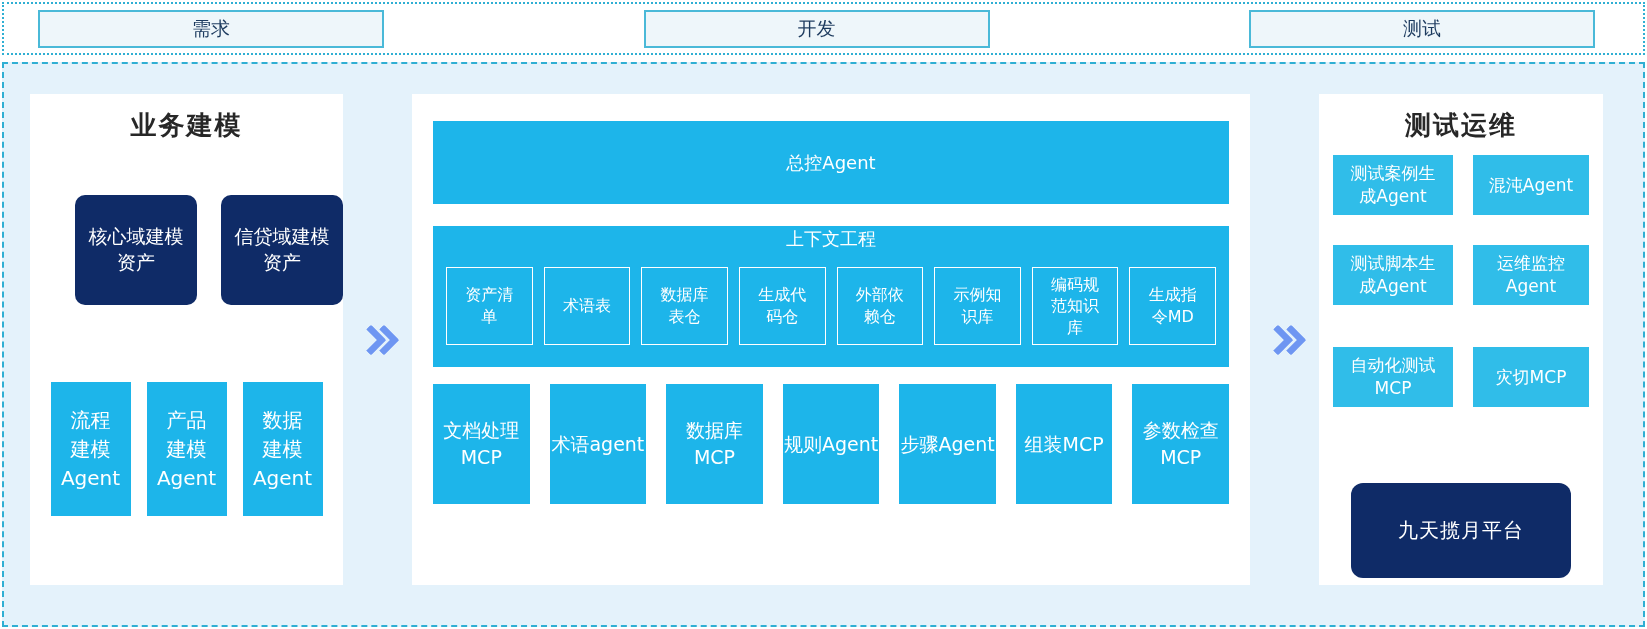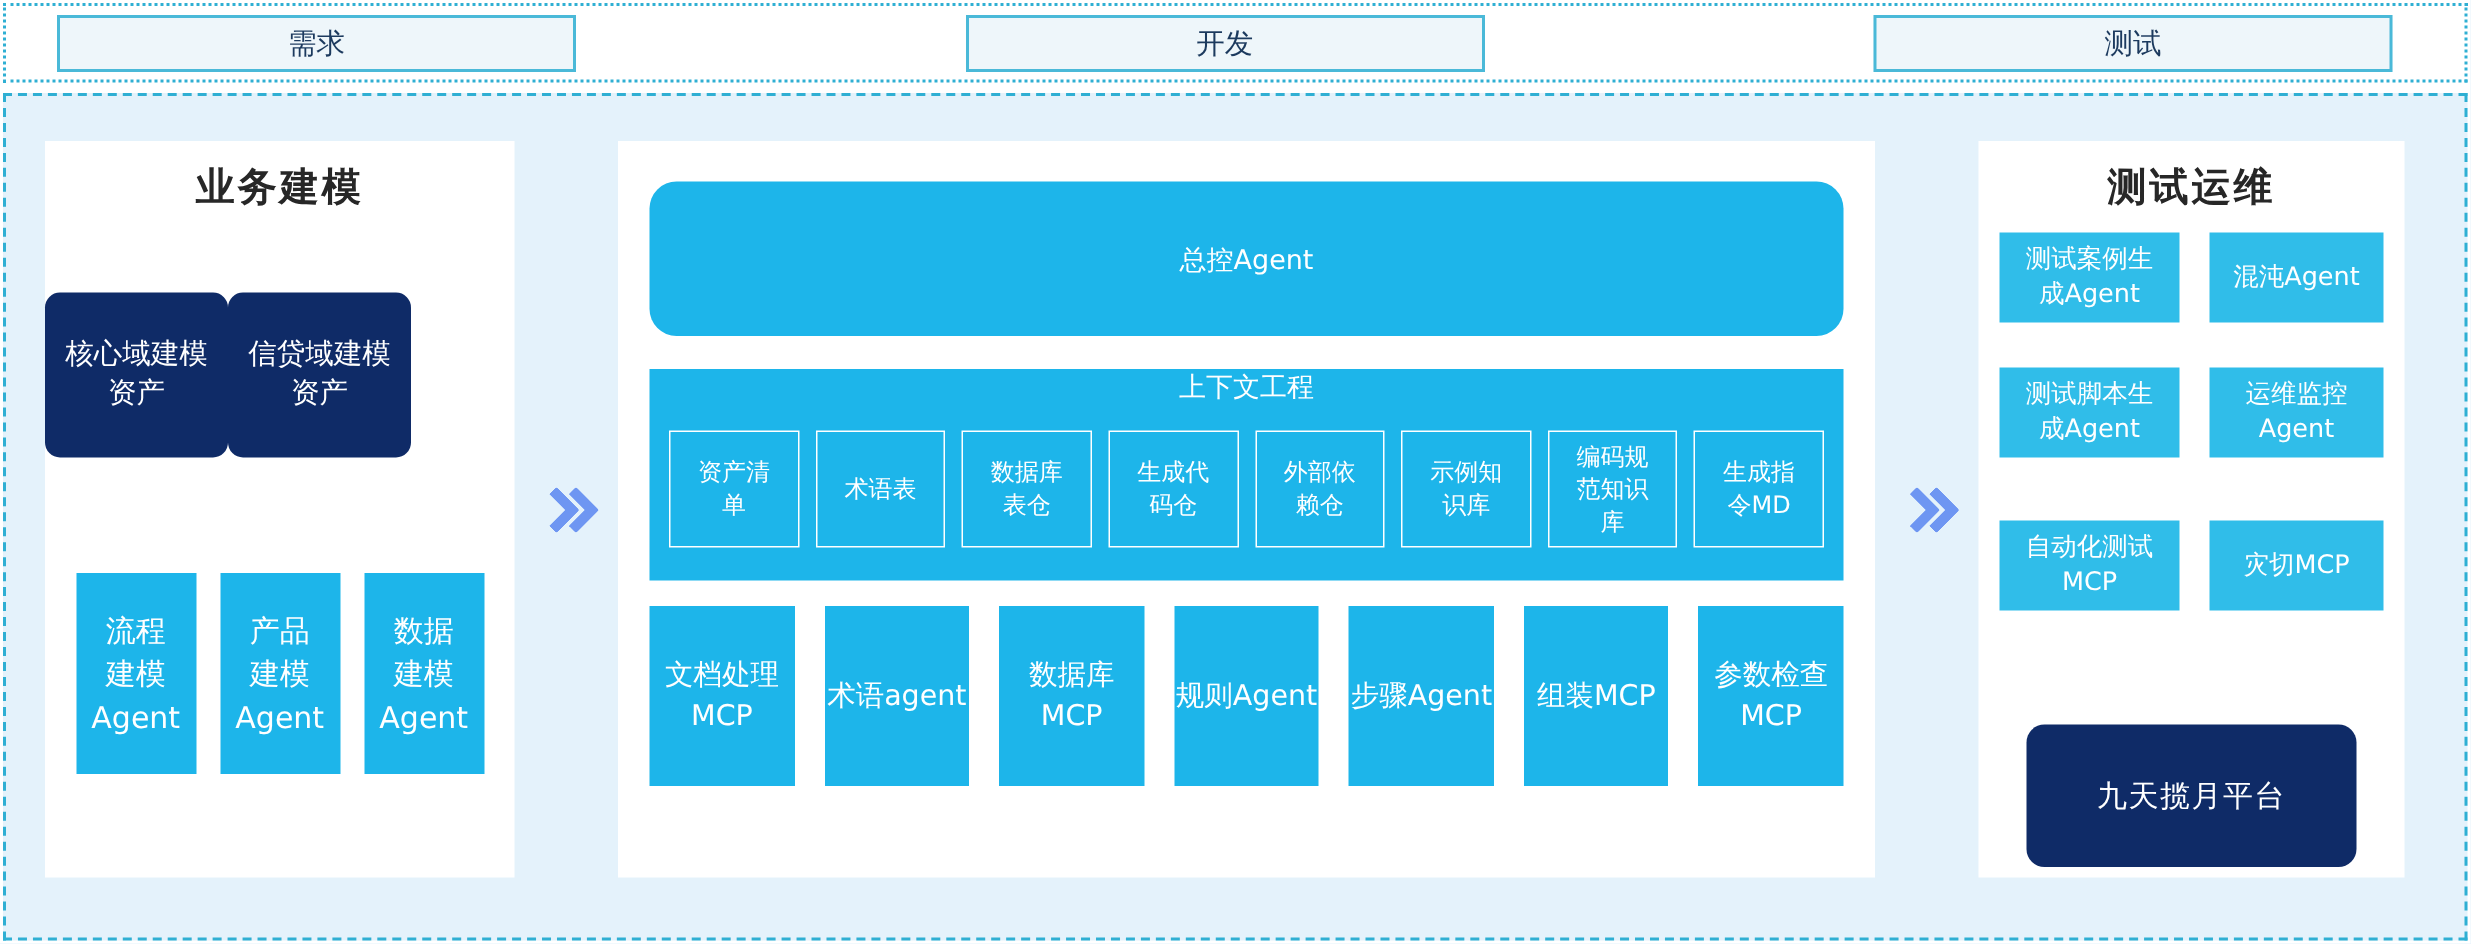--- a/index.html
+++ b/index.html
@@ -38,38 +38,38 @@
   
   .spacer{flex:1;height:491px;display:flex;align-items:center;justify-content:center;}
   .chevron{display:flex;}
   .chevron i{
     display:block;width:15px;height:15px;border-radius:2px;
     border-top:7px solid #6e96f2;border-right:7px solid #6e96f2;
     transform:rotate(45deg);
   }
   .chevron i + i{margin-left:-9px;}
   
-  .asset-row{margin-top:53px;display:flex;justify-content:flex-start;}
+  .asset-row{margin-top:53px;display:flex;justify-content:flex-end;gap:24px;}
   .asset-box{
     width:122px;height:110px;background:#0f2b67;border-radius:10px;
     color:#fff;font-size:19px;line-height:1.35;
     display:flex;align-items:center;justify-content:center;
     text-align:center;white-space:pre-line;
   }
   .bm-agent-row{margin-top:77px;display:flex;justify-content:center;gap:16px;}
   .bm-agent-box{
     width:80px;height:134px;background:#1db5ea;color:#fff;
     font-size:20px;line-height:1.45;
     display:flex;align-items:center;justify-content:center;
     text-align:center;white-space:pre-line;
   }
   
   .master-bar{
-    margin-top:27px;height:103px;background:#1db5ea;color:#fff;font-size:18px;
-    display:flex;align-items:center;justify-content:center;border-radius:18px;
+    margin-top:27px;height:83px;background:#1db5ea;color:#fff;font-size:18px;
+    display:flex;align-items:center;justify-content:center;
   }
   .context-block{
     margin-top:22px;height:141px;background:#1db5ea;
     box-sizing:border-box;padding:0 13px;
   }
   .context-title{line-height:26px;text-align:center;color:#fff;font-size:18px;}
   .context-row{display:flex;gap:11px;margin-top:15px;}
   .context-box{
     flex:1;height:78px;box-sizing:border-box;border:1px solid #ffffff;
     color:#fff;font-size:16px;line-height:1.35;

